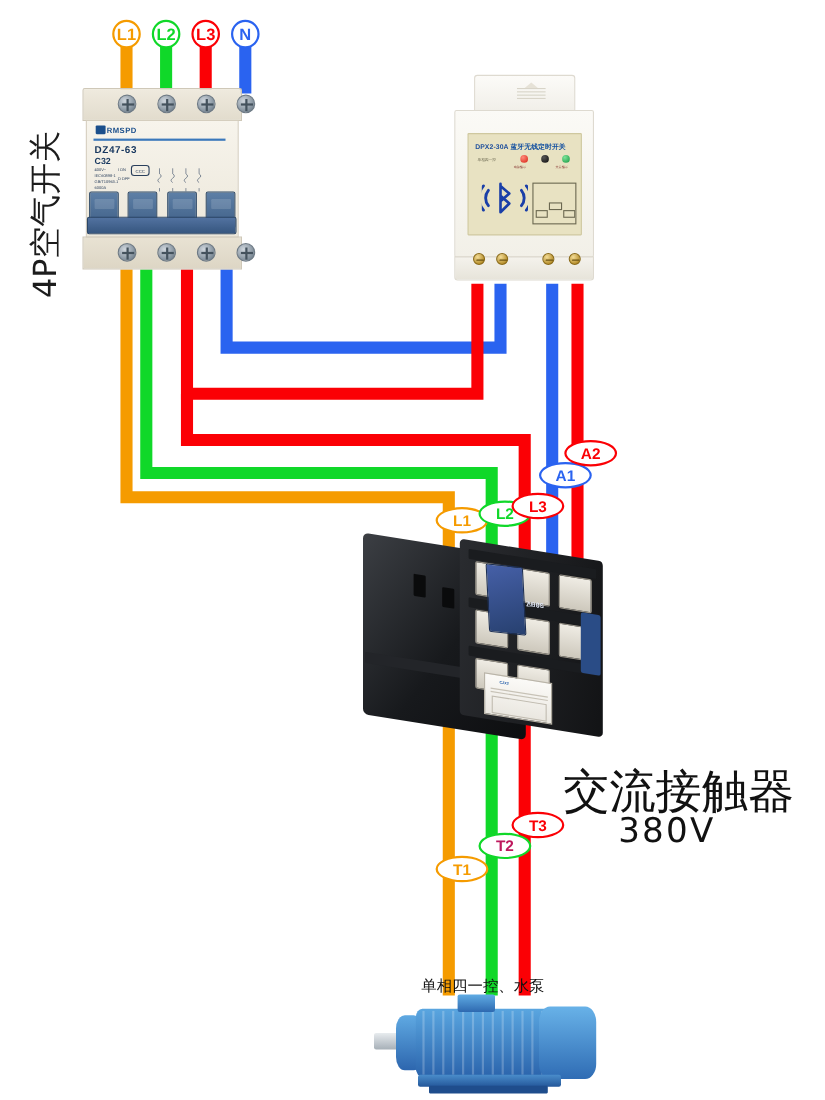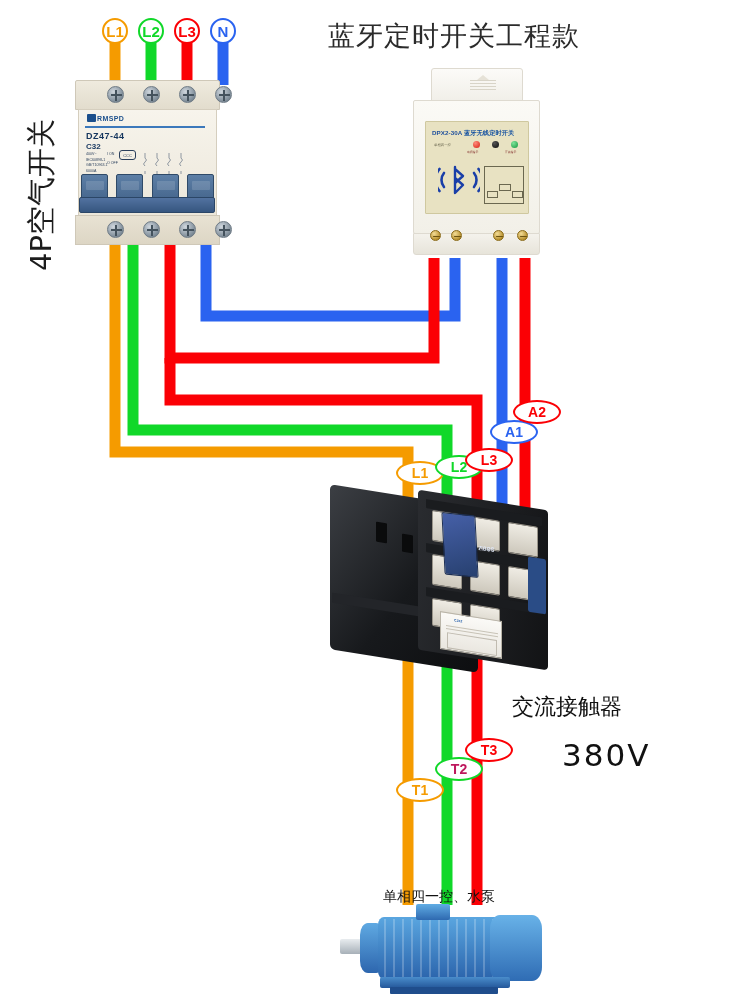--- a/index.html
+++ b/index.html
@@ -18,21 +18,21 @@
     font-family:"DejaVu Sans","Liberation Sans",sans-serif; white-space:nowrap;
   }
   .label-4p {
     position:absolute; left:-48px; top:175px; width:180px;
     transform:rotate(-90deg); transform-origin:center center;
     font-size:29px; color:#1c1c1c; text-align:center; white-space:nowrap;
     font-family:"DejaVu Sans","Liberation Sans",sans-serif;
   }
   .label-contactor {
     position:absolute; left:512px; top:692px;
-    font-size:22px; color:#111; white-space:nowrap;
+    font-size:42px; color:#111; white-space:nowrap;
     font-family:"DejaVu Sans","Liberation Sans",sans-serif;
   }
   .label-voltage {
     position:absolute; left:562px; top:737px;
     font-size:31px; color:#111; letter-spacing:2px; white-space:nowrap;
     font-family:"DejaVu Sans","Liberation Sans",sans-serif;
   }
   .label-motor {
     position:absolute; left:383px; top:888px;
     font-size:14px; color:#111; white-space:nowrap;
@@ -268,21 +268,21 @@
     <div class="screw" style="left:32px;"></div>
     <div class="screw" style="left:68px;"></div>
     <div class="screw" style="left:104px;"></div>
     <div class="screw" style="left:140px;"></div>
 
     <div class="brk-body">
       <div class="brk-logo">
         <span class="mark"></span><span>RMSPD</span>
       </div>
       <div class="brk-rule"></div>
-      <div class="brk-model">DZ47-44</div>
+      <div class="brk-model">DZ47-63</div>
       <div class="brk-curr">C32</div>
       <div class="brk-spec">
         <div>400V~</div>
         <div>IEC60898-1</div>
         <div>GB/T10963.1</div>
         <div>6000A</div>
       </div>
       <div class="brk-ccc">CCC</div>
       <div class="brk-onoff">
         <div>I ON</div>
@@ -455,19 +455,18 @@
   <div class="pin sm" style="left:396px;top:778px;border-color:#F59B00;color:#F59B00;align-items:center;">
     <span>T1</span>
   </div>
   <div class="pin sm" style="left:435px;top:757px;border-color:#10D829;color:#be185d;">
     <span>T2</span>
   </div>
   <div class="pin sm" style="left:465px;top:738px;border-color:#FB0005;color:#FB0005;">
     <span>T3</span>
   </div>
 
-  <div class="title-bt">蓝牙定时开关工程款</div>
   <div class="label-4p">4P空气开关</div>
   <div class="label-contactor">交流接触器</div>
   <div class="label-voltage">380V</div>
   <div class="label-motor">单相四一控、水泵</div>
 
 </div>
 
 </body></html>

